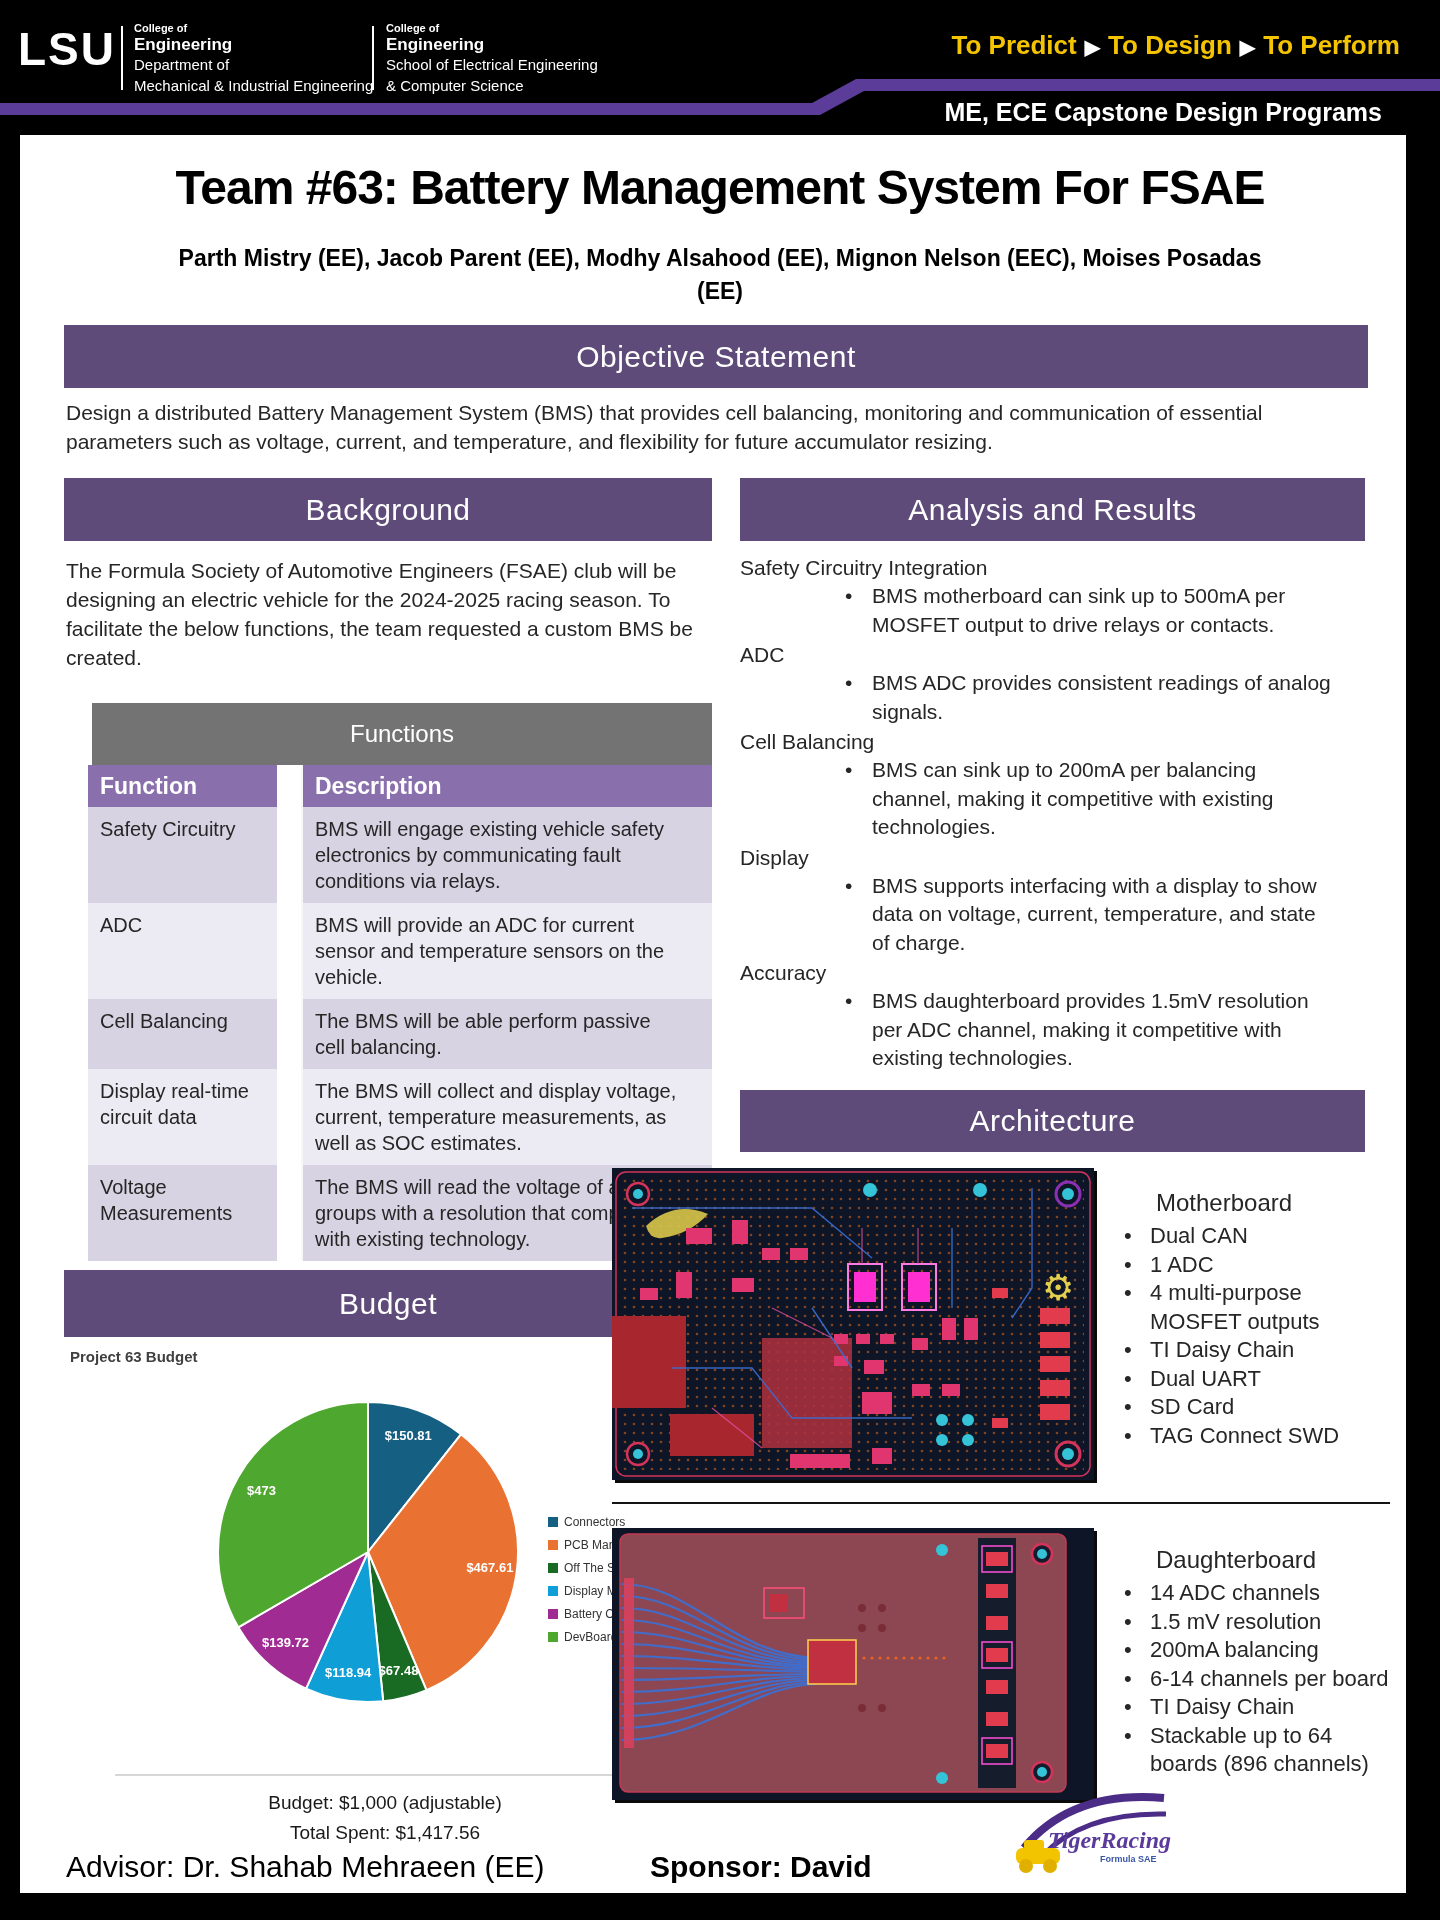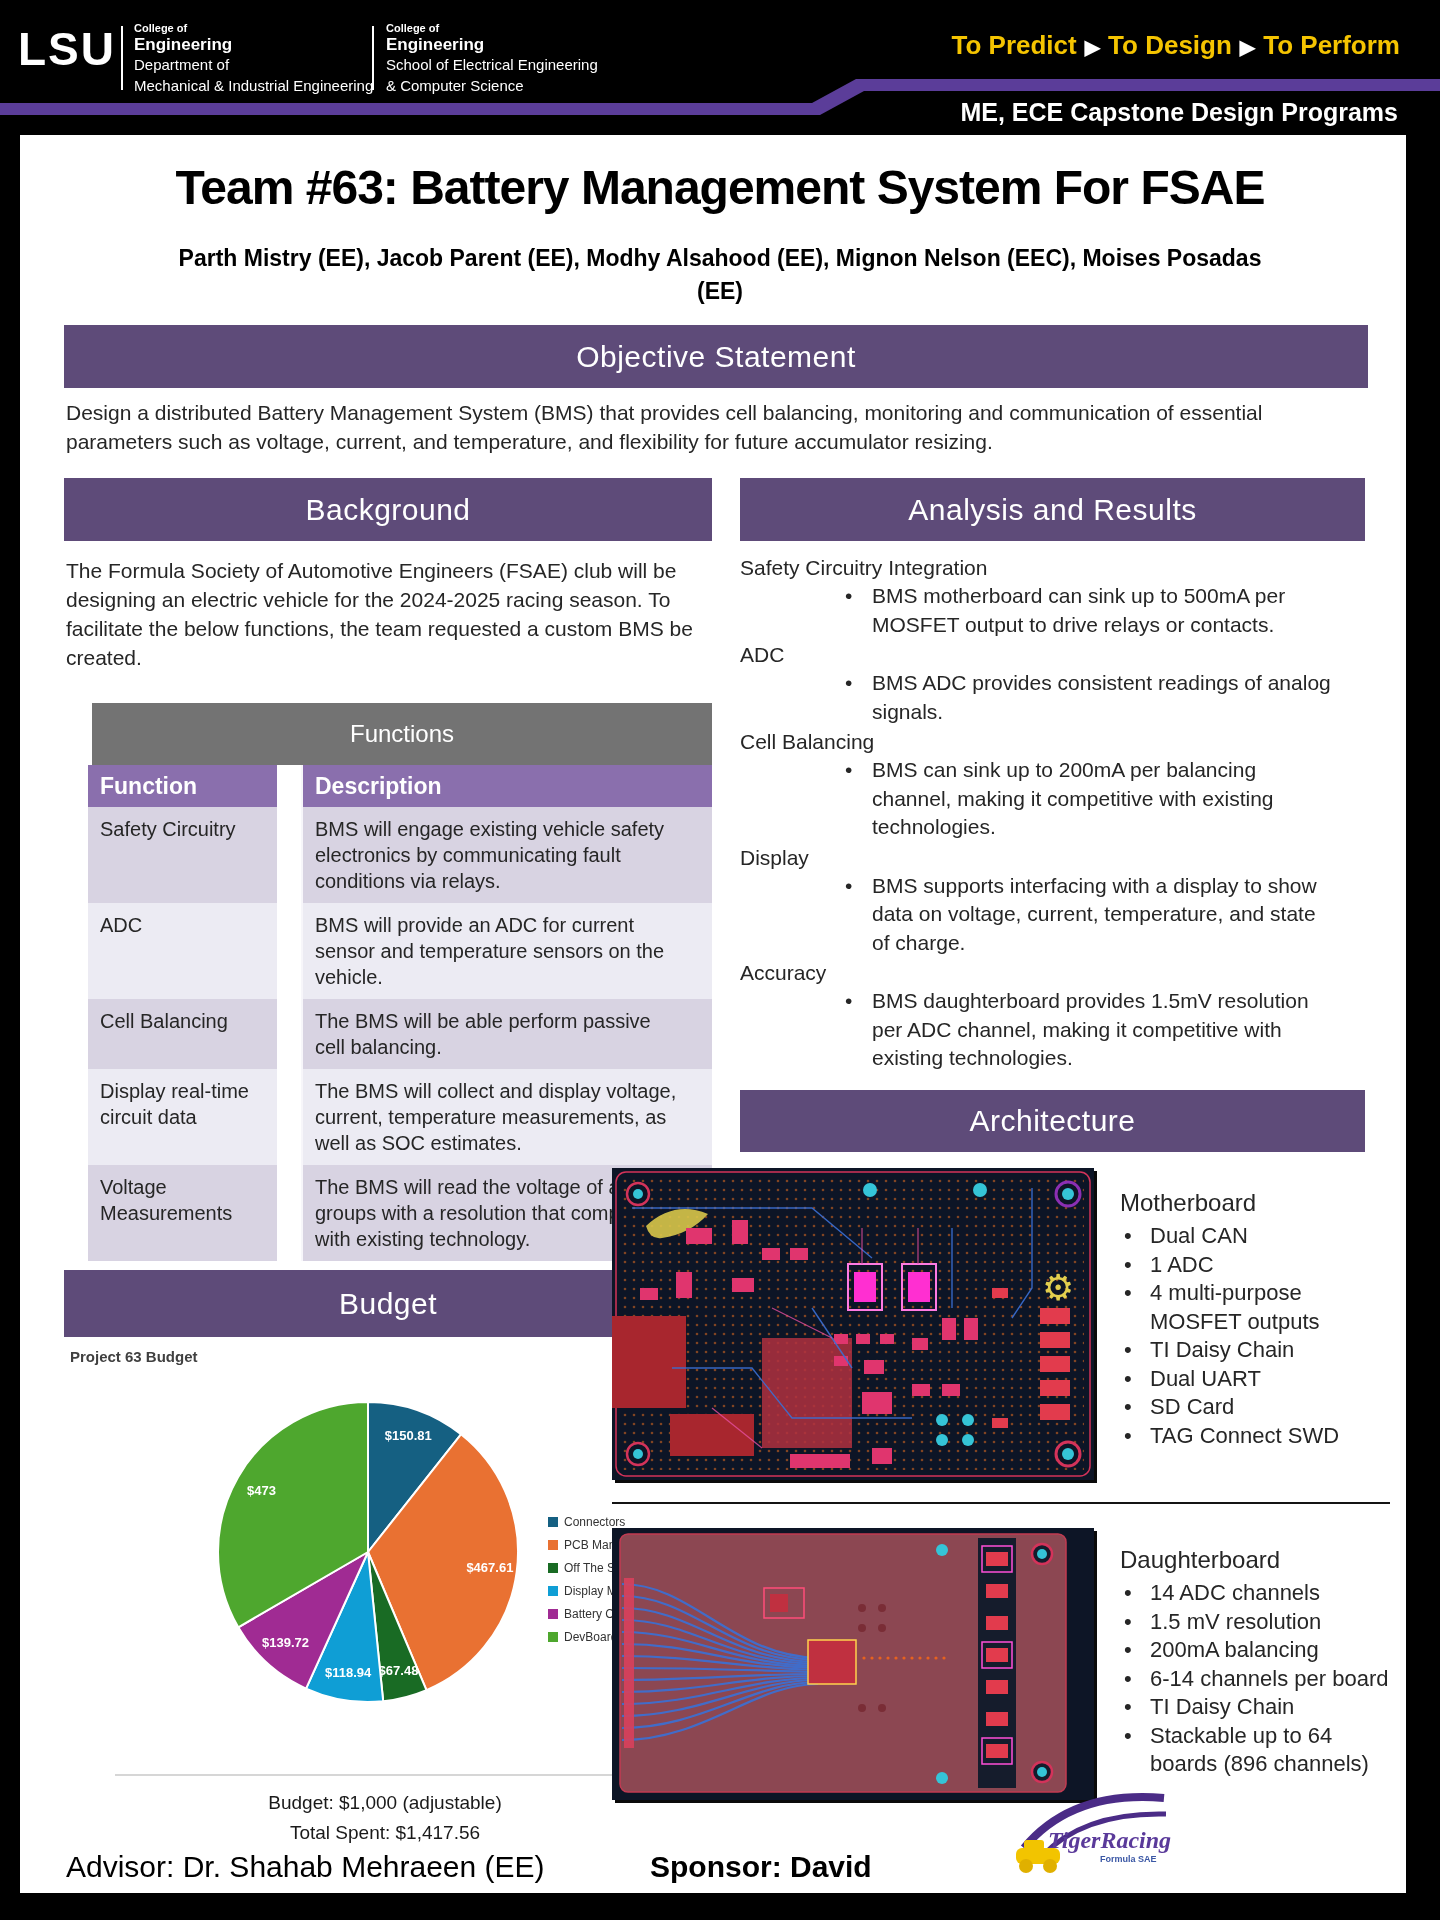--- a/index.html
+++ b/index.html
@@ -10,21 +10,21 @@
   #banner{position:absolute;left:0;top:0;width:1440px;height:135px;background:#000;}
   #banner svg.stripe{position:absolute;left:0;top:0;}
   .lsu{position:absolute;left:18px;top:26px;color:#fff;font-size:46px;font-weight:bold;letter-spacing:2px;line-height:1;}
   .vsep{position:absolute;top:26px;width:2px;height:64px;background:#fff;}
   .college{position:absolute;top:22px;color:#fff;line-height:1.25;}
   .college .c-small{font-size:11px;font-weight:600;}
   .college .c-eng{font-size:17px;font-weight:bold;line-height:1.1;}
   .college .c-line{font-size:15px;font-weight:400;margin-top:2px;}
   .motto{position:absolute;top:30px;right:40px;font-size:26px;font-weight:bold;color:#F5C400;white-space:nowrap;}
   .motto .arrow{color:#fff;font-size:20px;padding:0 8px;}
-  .program{position:absolute;top:98px;right:42px;font-size:25px;font-weight:bold;color:#fff;white-space:nowrap;}
+  .program{position:absolute;top:98px;right:58px;font-size:25px;font-weight:bold;color:#fff;white-space:nowrap;}
   
   .page-title{position:absolute;left:0;top:160px;width:1440px;text-align:center;font-size:48px;font-weight:bold;letter-spacing:-1px;color:#000;}
   .authors{position:absolute;left:170px;top:242px;width:1100px;text-align:center;font-size:23px;font-weight:bold;line-height:33px;color:#000;}
   
   .bar{position:absolute;background:#5E4B79;color:#fff;text-align:center;font-size:30px;line-height:63px;height:63px;font-weight:400;letter-spacing:.5px;}
   
   .para{position:absolute;color:#262626;font-size:21px;line-height:29px;}
   
   #functable{position:absolute;left:64px;top:703px;width:648px;}
   #functable .t-bar{background:#737373;color:#fff;text-align:center;font-size:24px;line-height:62px;height:62px;margin-left:28px;}
@@ -37,21 +37,21 @@
   .trow.even .cell{background:#ECEBF3;}
   .thead .cell{background:#8A6FAD !important;}
   
   #analysis-content{position:absolute;left:740px;top:552px;width:625px;color:#262626;}
   .a-cat{font-size:21px;line-height:28px;margin-top:2px;}
   .a-bullet{display:flex;padding-left:105px;font-size:21px;line-height:28.5px;}
   .a-bullet .dot{width:27px;flex:none;}
   .a-bullet .btxt{width:460px;}
   
   .board-text{position:absolute;color:#262626;}
-  .board-title{font-size:24px;line-height:30px;margin-bottom:4px;}
+  .board-title{font-size:24px;line-height:30px;margin-bottom:4px;margin-left:36px;}
   .b-li{display:flex;font-size:22px;line-height:28.5px;}
   .b-li .dot{width:30px;flex:none;padding-left:4px;}
   .b-li .btxt{width:240px;}
   .divider{position:absolute;left:612px;top:1502px;width:778px;height:2px;background:#141414;}
   
   .chart-title{position:absolute;left:70px;top:1348px;width:600px;text-align:left;font-size:15px;font-weight:600;color:#404040;}
   #pie{position:absolute;left:188px;top:1372px;}
   #legend{position:absolute;left:548px;top:1516px;}
   .lg-item{display:flex;align-items:flex-start;margin-bottom:10px;font-size:12px;color:#333;line-height:13px;}
   .lg-sq{width:10px;height:10px;flex:none;margin-right:6px;margin-top:1px;}

